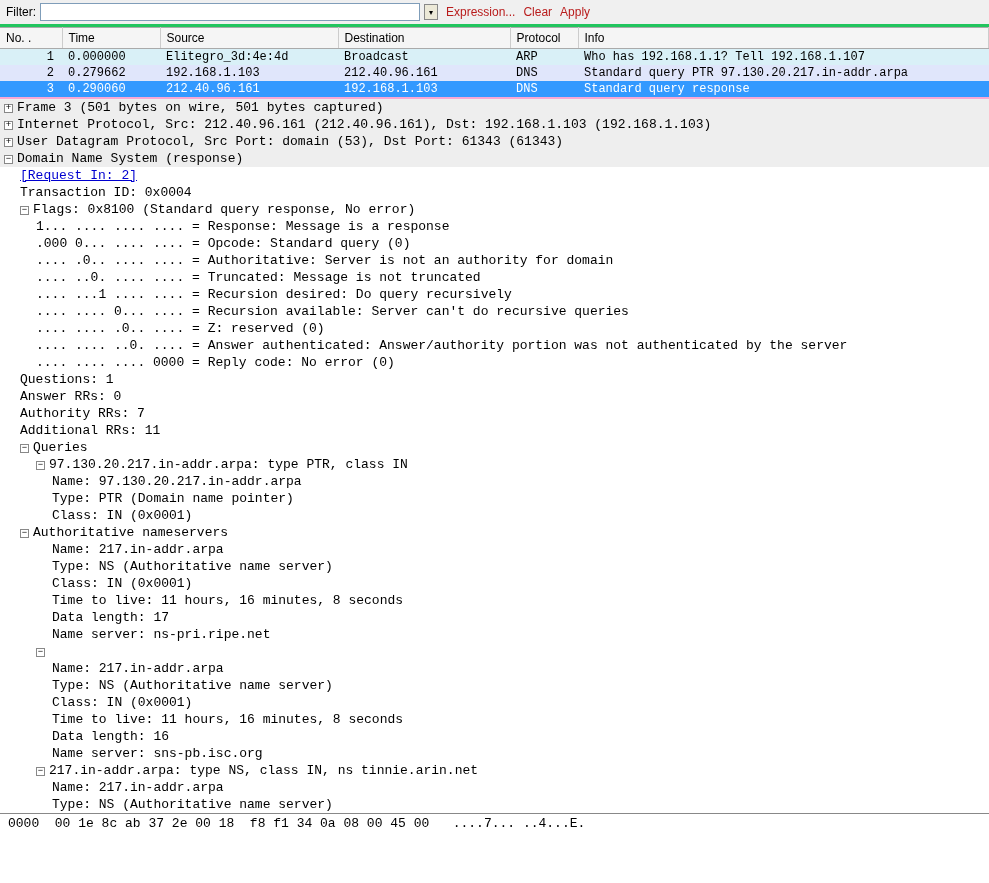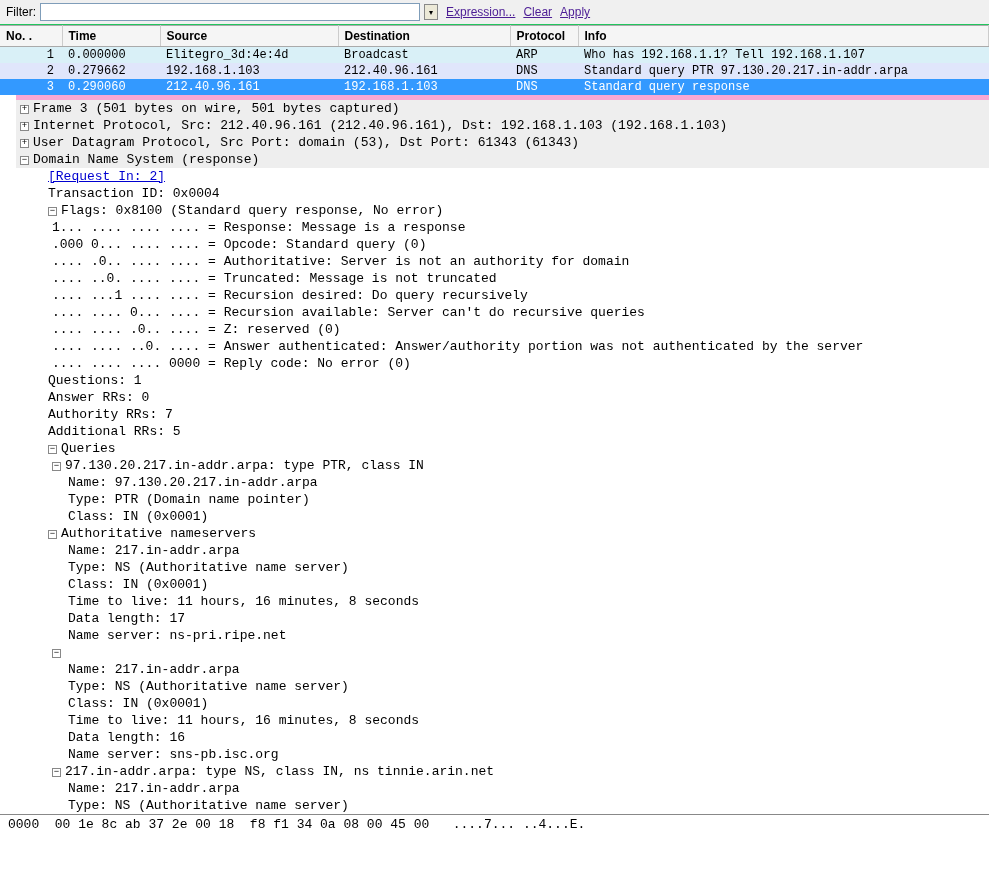--- a/index.html
+++ b/index.html
@@ -1,42 +1,42 @@
 <!DOCTYPE html>
 <html><head>
 <meta charset="utf-8">
 <style>
 * { margin: 0; padding: 0; box-sizing: border-box; }
 body { font-family: "Lucida Console", "Courier New", monospace; font-size: 12px; background: #fff; color: #000; width: 989px; overflow-x: hidden; }
-.filter-bar { display: flex; align-items: center; padding: 3px 6px; border-bottom: 1px solid #22c55e; background: #f0f0f0; font-family: Tahoma, sans-serif; gap: 4px; }
+.filter-bar { display: flex; align-items: center; padding: 3px 6px; border-bottom: 3px solid #22c55e; background: #f0f0f0; font-family: Tahoma, sans-serif; gap: 4px; }
 .filter-bar .lbl { }
 .filter-bar input { flex: 0 0 380px; border: 1px solid #7f9db9; height: 18px; padding: 1px 3px; font-family: Tahoma, sans-serif; font-size: 11px; }
 .filter-bar .dd { width: 14px; height: 16px; border: 1px solid #888; background: #ece9d8; display: flex; align-items: center; justify-content: center; font-size: 8px; }
-.filter-bar .lnk { text-decoration: underline; color: #4c1d95; cursor: pointer; margin-left: 4px; text-align: right; }
+.filter-bar .lnk { color: #b91c1c; cursor: pointer; margin-left: 4px; text-align: right; }
 .packet-table { border-collapse: collapse; width: 100%; font-family: "Lucida Console", "Courier New", monospace; font-size: 12px; border-top: 1px solid #aaa; table-layout: fixed; }
-.packet-table th { text-align: left; background: #f5f5f5; border-right: 1px solid #ccc; border-bottom: 1px solid #aaa; padding: 3px 6px; font-weight: bold; font-family: Tahoma, sans-serif; font-size: 12px; white-space: nowrap; }
+.packet-table th { text-align: left; background: #f5f5f5; border-right: 1px solid #ccc; border-bottom: 1px solid #aaa; padding: 3px 6px; font-weight: normal; font-family: Tahoma, sans-serif; font-size: 12px; white-space: nowrap; }
 .packet-table td { padding: 1px 6px; white-space: nowrap; overflow: hidden; }
 .packet-table col.no { width: 62px; }
 .packet-table col.time { width: 98px; }
 .packet-table col.src { width: 178px; }
 .packet-table col.dst { width: 172px; }
 .packet-table col.proto { width: 68px; }
 .packet-table col.info { }
 .packet-table tr.r1 { background: #d9f0f7; }
 .packet-table tr.r2 { background: #e0e6fb; }
 .packet-table tr.r3 { background: #3399ff; color: #fff; }
 .packet-table td.no { text-align: right; padding-right: 8px; }
-.details { border-top: 5px solid #f9a8d4; padding: 0; font-family: "Lucida Console", "Courier New", monospace; font-size: 13px; line-height: 17px; margin-left: 16px; }
+.details { border-top: 2px solid #f9a8d4; padding: 0; font-family: "Lucida Console", "Courier New", monospace; font-size: 13px; line-height: 17px; }
 .row { white-space: pre; }
 .row .exp { display: inline-block; width: 9px; height: 9px; border: 1px solid #888; line-height: 7px; text-align: center; font-size: 9px; font-family: "Courier New", monospace; margin-right: 4px; vertical-align: 1px; background: #fff; user-select: none; }
 .row .exp::before { content: "+"; }
 .row .exp.open::before { content: "−"; }
 .row.hdr { background: #eeeeee; }
 .row.ind0 { padding-left: 4px; }
-.row.ind1 { padding-left: 32px; }
+.row.ind1 { padding-left: 20px; }
 .row.ind2 { padding-left: 36px; }
 .row.ind3 { padding-left: 52px; }
 .link { color: #0000d0; text-decoration: underline; }
 .hex-bar { border-top: 1px solid #888; padding: 2px 8px; font-family: "Lucida Console", "Courier New", monospace; font-size: 13px; white-space: pre; }
 </style>
 </head>
 <body>
 
 <div class="filter-bar">
   <span class="lbl">Filter:</span>
@@ -107,21 +107,21 @@
   <div class="row ind2">.... .0.. .... .... = Authoritative: Server is not an authority for domain</div>
   <div class="row ind2">.... ..0. .... .... = Truncated: Message is not truncated</div>
   <div class="row ind2">.... ...1 .... .... = Recursion desired: Do query recursively</div>
   <div class="row ind2">.... .... 0... .... = Recursion available: Server can't do recursive queries</div>
   <div class="row ind2">.... .... .0.. .... = Z: reserved (0)</div>
   <div class="row ind2">.... .... ..0. .... = Answer authenticated: Answer/authority portion was not authenticated by the server</div>
   <div class="row ind2">.... .... .... 0000 = Reply code: No error (0)</div>
   <div class="row ind1">Questions: 1</div>
   <div class="row ind1">Answer RRs: 0</div>
   <div class="row ind1">Authority RRs: 7</div>
-  <div class="row ind1">Additional RRs: 5</div>
+  <div class="row ind1">Additional RRs: 11</div>
   <div class="row ind1"><span class="exp open"></span><span>Queries</span></div>
   <div class="row ind2"><span class="exp open"></span><span>97.130.20.217.in-addr.arpa: type PTR, class IN</span></div>
   <div class="row ind3">Name: 97.130.20.217.in-addr.arpa</div>
   <div class="row ind3">Type: PTR (Domain name pointer)</div>
   <div class="row ind3">Class: IN (0x0001)</div>
   <div class="row ind1"><span class="exp open"></span><span>Authoritative nameservers</span></div>
   <div class="row ind3">Name: 217.in-addr.arpa</div>
   <div class="row ind3">Type: NS (Authoritative name server)</div>
   <div class="row ind3">Class: IN (0x0001)</div>
   <div class="row ind3">Time to live: 11 hours, 16 minutes, 8 seconds</div>

